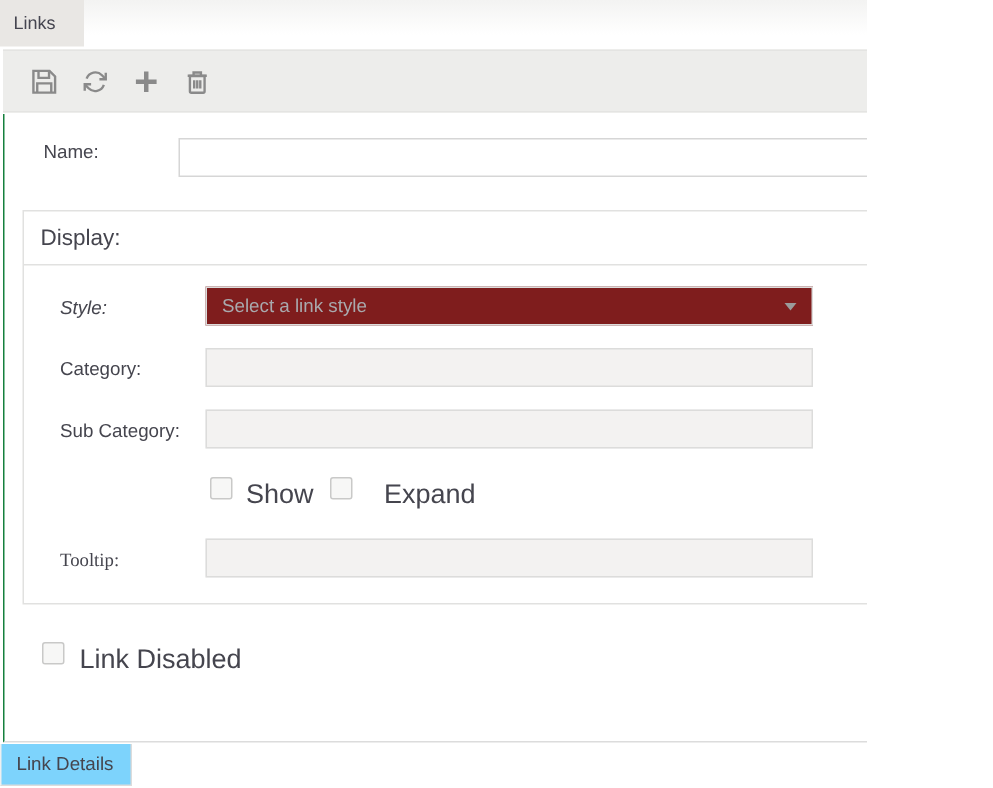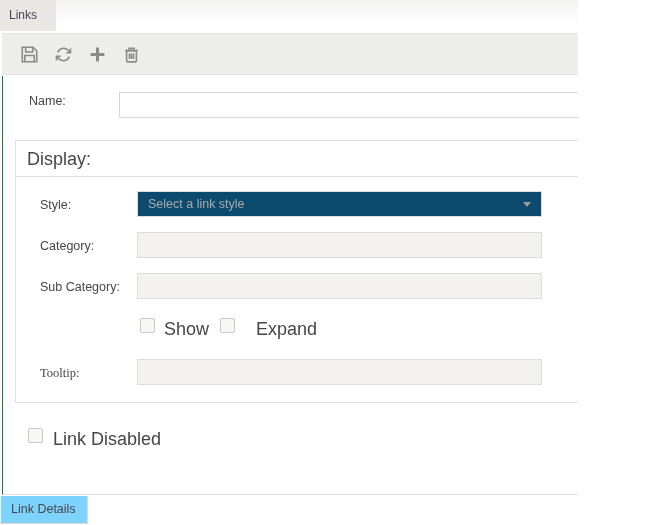--- a/index.html
+++ b/index.html
@@ -59,38 +59,38 @@
   .combo .placeholder { font-size:12.5px; color:#a9a9ad; flex:1; overflow:hidden; white-space:nowrap; }
   .combo .value { font-size:12.5px; color:#45454e; flex:1; }
   .arrow-dark {
     width:0; height:0; border-left:4.5px solid transparent; border-right:4.5px solid transparent;
     border-top:5px solid #4b4b57;
   }
   .arrow-gray {
     width:0; height:0; border-left:4.5px solid transparent; border-right:4.5px solid transparent;
     border-top:5px solid #9b9b9b;
   }
-  .combo.disabled-look { background:#0c4a6e; border-color:#dcdcdb; cursor:default; }
+  .combo.disabled-look { background:#7f1d1d; border-color:#dcdcdb; cursor:default; }
 
   
   .text-input {
     position:absolute; height:26px; width:405px;
     background:#f3f2f1; border:1px solid #dcdcdb;
     font-family:"Liberation Sans", sans-serif; font-size:12.5px; color:#45454e;
     padding:0 8px; outline:none;
   }
 
   
   .group-box {
     position:absolute; left:12px; top:64px; width:596px; height:263px;
     border:1px solid #e1e1e0; background:#fff;
   }
   .group-header {
     height:36px; border-bottom:1px solid #e1e1e0;
-    font-size:18px; color:#45454e; line-height:36px; padding-left:11px;
+    font-size:15px; color:#45454e; line-height:36px; padding-left:11px;
   }
 
   
   .checkbox {
     position:absolute; width:15px; height:15px;
     background:#f7f7f6; border:1px solid #c9c9c8; border-radius:2px;
     cursor:pointer;
   }
   .checkbox-label { position:absolute; font-size:18px; color:#45454e; cursor:default; white-space:nowrap; }
 
@@ -154,21 +154,21 @@
 
     <div class="form-label" style="left:26px; top:18px;">Name:</div>
     <div class="combo" style="left:116px; top:16px; width:492px;">
       <span class="value"></span>
       <span class="arrow-dark"></span>
     </div>
 
     <div class="group-box">
       <div class="group-header">Display:</div>
 
-      <div class="form-label" style="left:24px; top:57px;">Style:</div>
+      <div class="form-label" style="left:24px; top:57px;font-style:italic;">Style:</div>
       <div class="combo disabled-look" style="left:121px; top:50px; width:405px;">
         <span class="placeholder">Select a link style</span>
         <span class="arrow-gray"></span>
       </div>
 
       <div class="form-label" style="left:24px; top:98px;">Category:</div>
       <input class="text-input" style="left: 121px; top: 91px;" type="text" value="">
 
       <div class="form-label" style="left:24px; top:139px;">Sub Category:</div>
       <input class="text-input" style="left: 121px; top: 132px;" type="text" value="">

